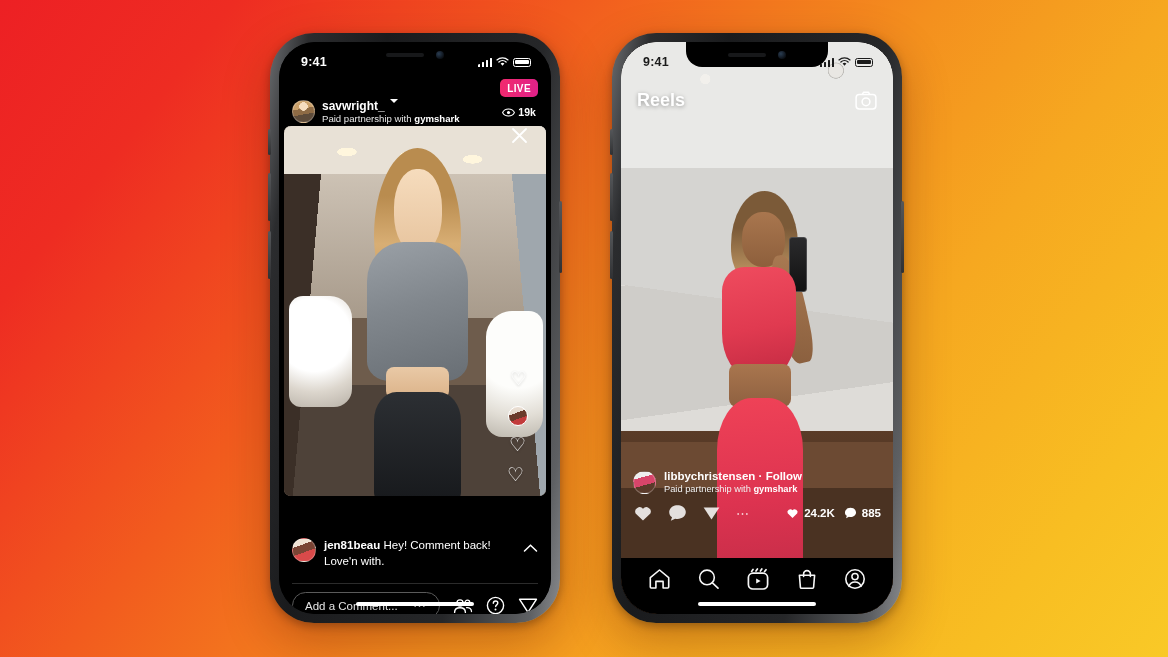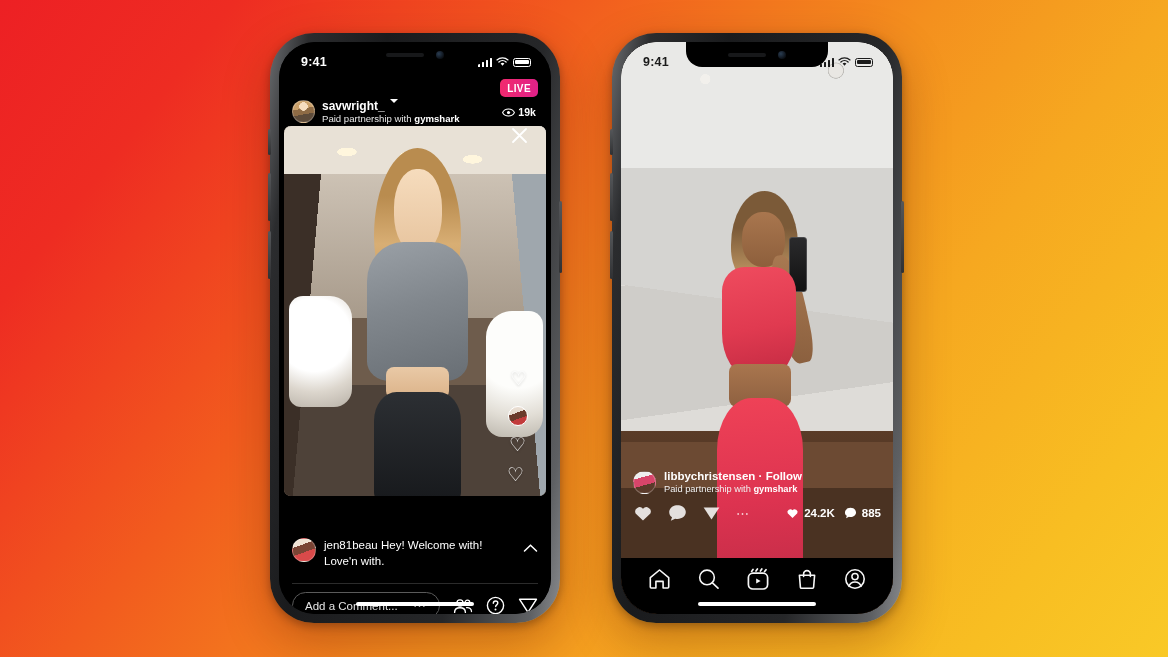--- a/index.html
+++ b/index.html
@@ -152,21 +152,21 @@
   .hrt { position:absolute; color:#fff; font-size:19px; line-height:1; opacity:.92;
     text-shadow: 0 1px 3px rgba(0,0,0,.4); }
   .hrt-av { position:absolute; width:20px; height:20px; border-radius:50%;
     background: linear-gradient(160deg,#e8dcd0 0 35%, #6b3a2a 35% 62%, #c23b3b 62%);
     border: 1.5px solid #fff; }
 
   .cmt-row { position: absolute; left: 0; right: 0; top: 496px; padding: 0 13px; display: flex; z-index: 30; }
   .av-jen { width: 24px; height: 24px; flex: none;
     background-image: linear-gradient(160deg,#f0e2d4 0 30%, #7a4434 30% 58%, #d94a4a 58%); }
   .cmt-txt { margin-left: 8px; font-size: 11.5px; color: #fff; line-height: 1.35; flex: 1; }
-  .cmt-txt b { font-weight: normal; text-align: right; }
+  .cmt-txt b { font-weight: bold; text-align: right; }
   .chev { color:#fff; font-size:14px; align-self:flex-start; margin-top:2px; }
 
   .divider { position:absolute; left:13px; right:13px; top: 541px; height:1px; background:#2b2b2b; z-index:30; }
 
   .input-row { position: absolute; left: 0; right: 0; top: 550px;
     display: flex; align-items: center; padding: 0 13px; gap: 13px; z-index: 30; }
   .addcmt {
     flex: 1; height: 27px; border-radius: 16px; border: 1px solid #5a5a5a;
     display: flex; align-items: center; justify-content: space-between;
     padding: 0 12px; color: #e4e4e4; font-size: 11.5px;
@@ -311,21 +311,21 @@
             <svg width="17" height="17" viewBox="0 0 17 17">
               <path d="M2 2 15 15M15 2 2 15" stroke="#fff" stroke-width="1.8" stroke-linecap="round"></path>
             </svg>
           </span>
         </div>
       </div>
 
       <div class="cmt-row">
         <div class="av av-jen"></div>
         <div class="cmt-txt">
-          <b>jen81beau</b><span> Hey! Welcome with!</span><br>
+          <b>jen81beau</b><span> Hey! Comment back!</span><br>
           <span>Love'n with.</span>
         </div>
         <span class="chev">
           <svg width="15" height="10" viewBox="0 0 15 10">
               <path d="M1.5 8 7.5 2.2 13.5 8" stroke="#fff" stroke-width="1.5" fill="none" stroke-linecap="round"></path>
             </svg>
         </span>
       </div>
 
       <div class="divider"></div>
@@ -401,20 +401,30 @@
             <path d="M6.5 8.7 4.6 6.6a2.9 2.9 0 0 1 3.8 0Z" fill="#1b1b1b"></path>
             <path d="M2.9 5a5.4 5.4 0 0 1 7.2 0" stroke="#1b1b1b" stroke-width="1.3" fill="none" stroke-linecap="round"></path>
             <path d="M1 2.9a8.3 8.3 0 0 1 11 0" stroke="#1b1b1b" stroke-width="1.3" fill="none" stroke-linecap="round"></path>
           </svg>
           <span class="batt" style="border:1.2px solid #1b1b1b">
             <span style="position:absolute;inset:1.4px;background:#1b1b1b;border-radius:1px;display:block"></span>
           </span>
         </span>
       </div>
 
+      <div class="reels-top">
+        <span class="reels-title">Reels</span>
+        <span class="ic">
+          <svg width="22" height="19" viewBox="0 0 22 19">
+            <rect x="1.1" y="3.6" width="19.8" height="14.3" rx="3.2" fill="none" stroke="#fff" stroke-width="1.5"></rect>
+            <path d="M7.2 3.6 8.6 1.2h4.8l1.4 2.4" fill="none" stroke="#fff" stroke-width="1.5" stroke-linejoin="round"></path>
+            <circle cx="11" cy="10.8" r="3.9" fill="none" stroke="#fff" stroke-width="1.5"></circle>
+          </svg>
+        </span>
+      </div>
 
       <div class="reels-meta">
         <div class="r-userrow">
           <div class="av av-libby"></div>
           <div class="r-names">
             <div class="r-nm">
               <span>libbychristensen</span><span> · </span><span>Follow</span>
             </div>
             <div class="r-paid"><span>Paid partnership with </span><b>gymshark</b></div>
           </div>

